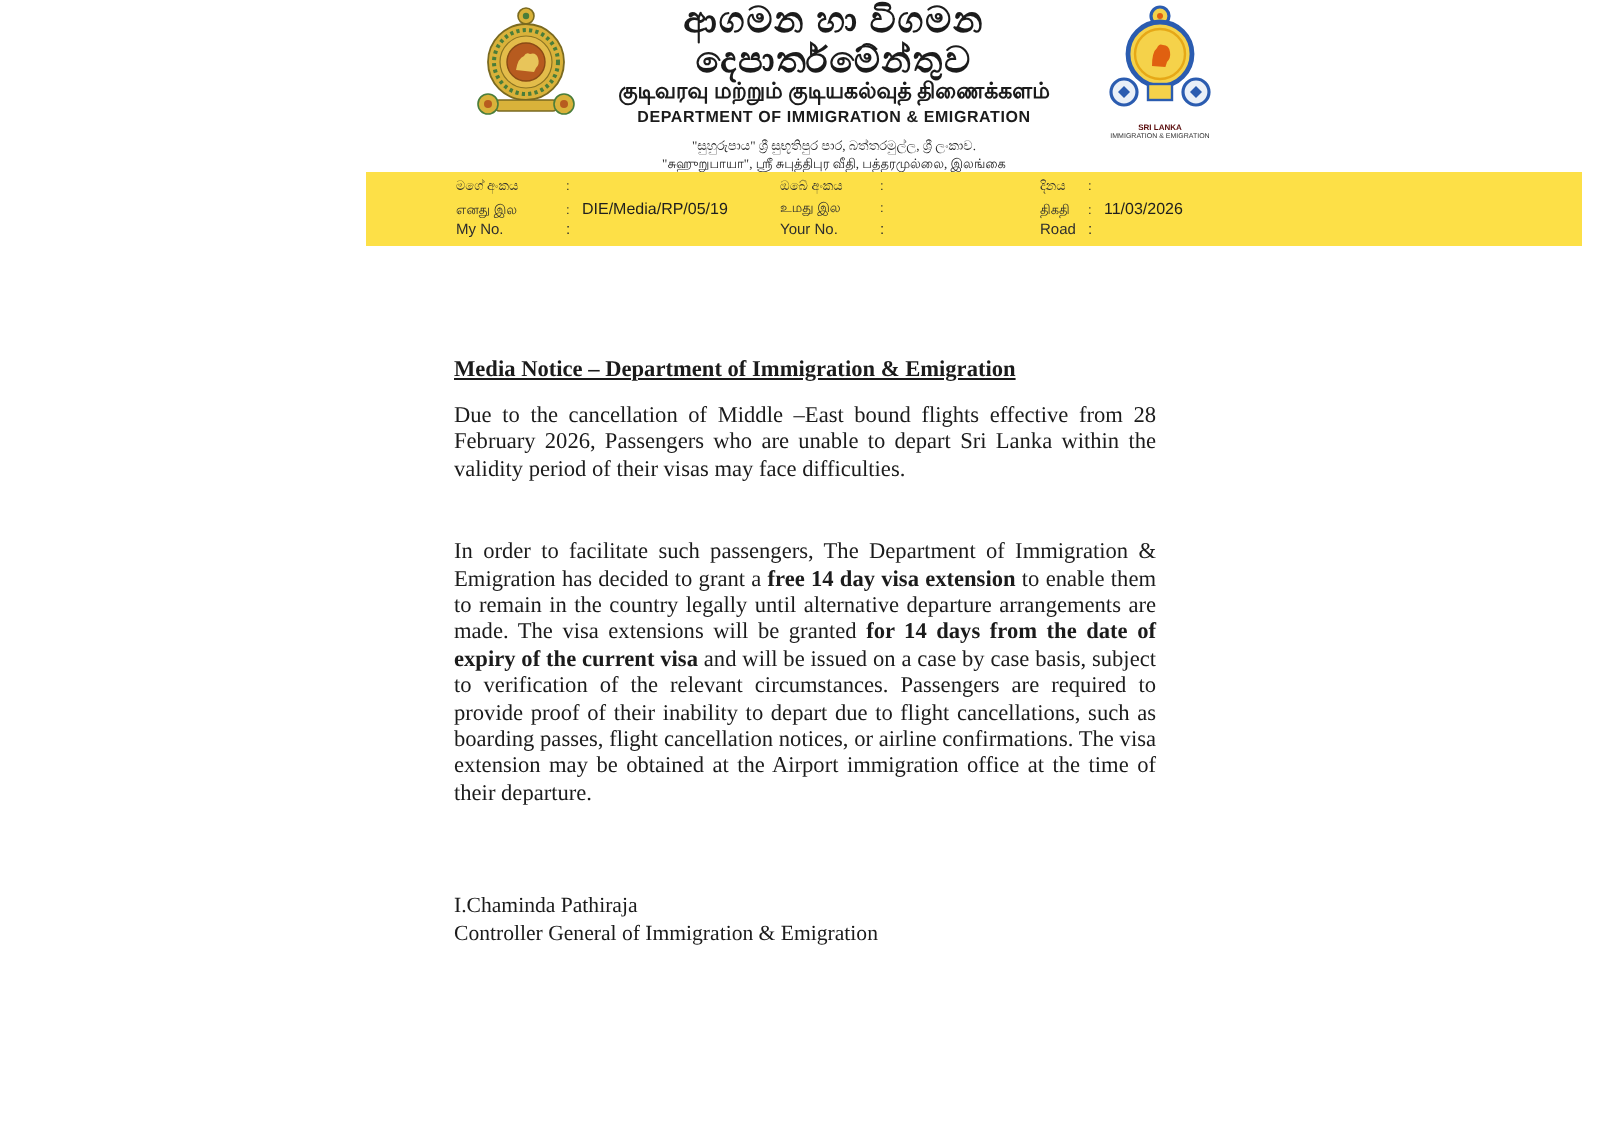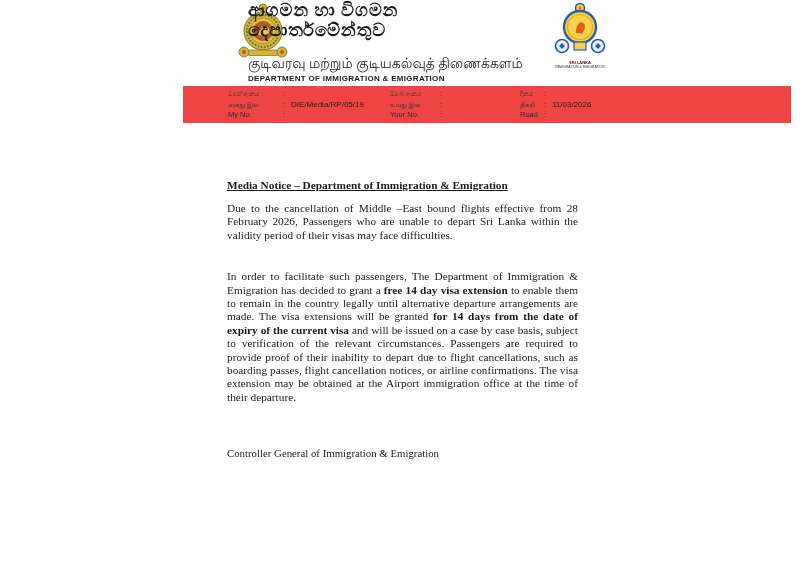--- a/index.html
+++ b/index.html
@@ -2,34 +2,34 @@
 <html><head>
 <meta charset="utf-8">
 <style>
   html,body{margin:0;padding:0;background:#ffffff;}
   .page{
     position:relative;width:804px;height:567px;background:#ffffff;
     font-family:"Liberation Serif",serif;color:#1b1b1b;overflow:hidden;
   }
   
   .emblem-left{position:absolute;left:237px;top:2px;}
-  .head-center{position:absolute;left:248px;top:0;width:310px;text-align:left;}
+  .head-center{position:absolute;left:262px;top:0;width:310px;text-align:center;}
   .si-title{font-size:18px;font-weight:bold;line-height:20px;letter-spacing:1px;white-space:nowrap;}
-  .ta-title{font-size:14px;font-weight:normal;margin-top:16px;white-space:nowrap;}
+  .ta-title{font-size:11px;font-weight:bold;margin-top:0;white-space:nowrap;}
   .en-title{font-family:"Liberation Sans",sans-serif;font-size:8px;font-weight:bold;margin-top:1px;letter-spacing:.3px;white-space:nowrap;}
   .addr{font-size:6.5px;line-height:9px;color:#222;white-space:nowrap;}
   .addr-first{margin-top:6px;}
   .addr-en{font-family:"Liberation Sans",sans-serif;font-size:6px;color:#333;}
   .logo-right{position:absolute;left:551px;top:2px;width:58px;text-align:center;}
   .logo-caption{font-family:"Liberation Sans",sans-serif;font-size:4px;line-height:5px;color:#5a0d0d;font-weight:bold;white-space:nowrap;}
   .logo-caption2{font-family:"Liberation Sans",sans-serif;font-size:3.5px;line-height:5px;color:#333;white-space:nowrap;}
   
   .ref-bar{
     position:absolute;left:183px;top:86px;width:608px;height:37px;
-    background:#ef4444;font-family:"Liberation Sans",sans-serif;color:#2e2e2e;
+    background:#fde047;font-family:"Liberation Sans",sans-serif;color:#2e2e2e;
   }
   .ref-col{position:absolute;top:3px;}
   .ref-col-1{left:45px;}
   .ref-col-2{left:207px;}
   .ref-col-3{left:337px;}
   .ref-row{display:flex;align-items:baseline;height:10.5px;font-size:6.5px;line-height:10.5px;}
   .ref-row .lbl{display:inline-block;}
   .ref-col-1 .lbl{width:55px;}
   .ref-col-2 .lbl{width:50px;}
   .ref-col-3 .lbl{width:24px;}
@@ -152,17 +152,18 @@
   </div>
 
   <main class="letter-body">
     <h2 class="notice-title">Media Notice – Department of Immigration &amp; Emigration</h2>
 
     <p>Due to the cancellation of Middle –East bound flights effective from 28 February 2026, Passengers who are unable to depart Sri Lanka within the validity period of their visas may face difficulties.</p>
 
     <p><span>In order to facilitate such passengers, The Department of Immigration &amp; Emigration has decided to grant a </span><strong>free 14 day visa extension</strong><span> to enable them to remain in the country legally until alternative departure arrangements are made. The visa extensions will be granted </span><strong>for 14 days from the date of expiry of the current visa</strong><span> and will be issued on a case by case basis, subject to verification of the relevant circumstances. Passengers are required to provide proof of their inability to depart due to flight cancellations, such as boarding passes, flight cancellation notices, or airline confirmations. The visa extension may be obtained at the Airport immigration office at the time of their departure.</span></p>
 
     <div class="signature">
+      <div>I.Chaminda Pathiraja</div>
       <div>Controller General of Immigration &amp; Emigration</div>
     </div>
   </main>
 
 </div>
 
 </body></html>

